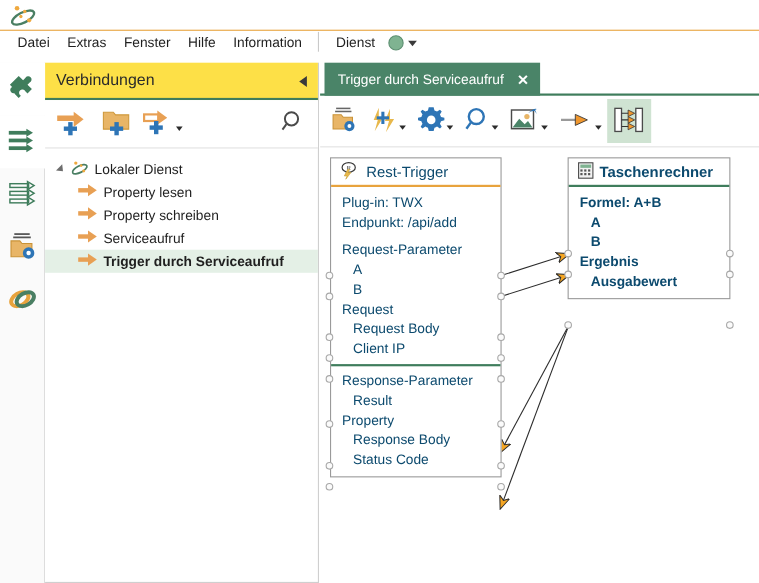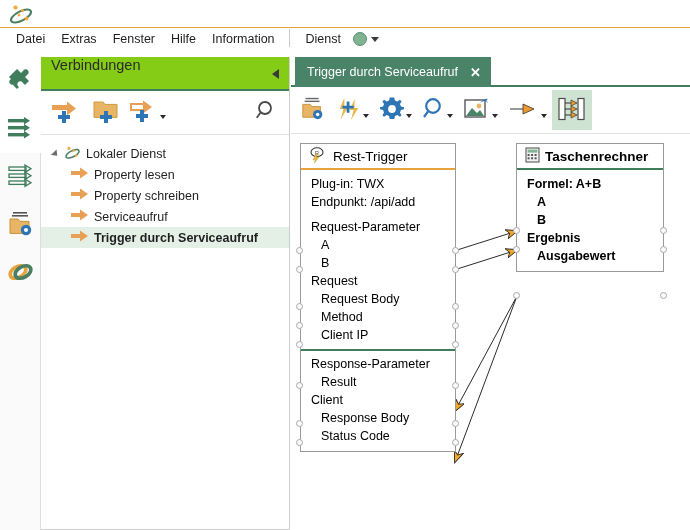--- a/index.html
+++ b/index.html
@@ -55,23 +55,23 @@
     cursor: pointer;
   }
   .rail-btn.sel { background: #ffffff; border-right: 1px solid #ffffff; }
 
   
   .conn-panel {
     position: absolute; left: 41px; top: 57px; width: 249px; height: 473px;
     background: #ffffff; border: 1px solid #cfcfcf; border-top: none; border-left: none;
   }
   .conn-header {
-    position: relative; height: 34px; background: #84cc16;
+    position: relative; height: 34px; background: #fde047;
     border-bottom: 2px solid #3f7d5c;
-    display: flex; align-items: flex-start; padding: 0 10px;
+    display: flex; align-items: center; padding: 0 10px;
   }
   .conn-title { font-size: 14.5px; color: #2b2b2b; }
   .collapse-arrow {
     position: absolute; right: 10px; top: 12px;
     width: 0; height: 0; border-top: 5px solid transparent;
     border-bottom: 5px solid transparent; border-right: 7px solid #3a3a3a;
     cursor: pointer;
   }
   .conn-toolbar {
     height: 44px; display: flex; align-items: center; padding: 0 6px;
@@ -127,21 +127,21 @@
   }
   .ed-btn.active { background: #cfe3d2; }
   .canvas {
     position: absolute; left: 0; top: 80px; width: 399px; height: 393px;
     background: #ffffff; overflow: hidden;
   }
 
   
   .node {
     position: absolute; background: #ffffff; border: 1px solid #9a9a9a;
-    font-size: 12.5px; color: #000000;
+    font-size: 12.5px; color: #0c4a6e;
   }
   .node-head {
     display: flex; align-items: center; height: 26px; padding: 0 8px;
     font-size: 13.5px;
   }
   .node-head.rest { border-bottom: 2px solid #e8a33d; }
   .node-head.calc { border-bottom: 2px solid #3f7d5c; }
   .node-body { padding: 5px 0 6px 0; }
   .nrow { height: 18px; line-height: 18px; padding-left: 10px; white-space: nowrap; }
   .nrow.ind { padding-left: 20px; }
@@ -478,26 +478,25 @@
           <span>Rest-Trigger</span>
         </div>
         <div class="node-body">
           <div class="nrow">Plug-in: TWX</div>
           <div class="nrow">Endpunkt: /api/add</div>
           <div class="nrow gap">Request-Parameter</div>
           <div class="nrow ind">A</div>
           <div class="nrow ind">B</div>
           <div class="nrow">Request</div>
           <div class="nrow ind">Request Body</div>
-          <div class="nrow ind">Method</div>
           <div class="nrow ind">Client IP</div>
           <div class="sec-sep"></div>
           <div class="nrow">Response-Parameter</div>
           <div class="nrow ind">Result</div>
-          <div class="nrow">Client</div>
+          <div class="nrow">Property</div>
           <div class="nrow ind">Response Body</div>
           <div class="nrow ind">Status Code</div>
         </div>
       </div>
 
       <div class="port" style="left:5px;  top:110px;"></div>
       <div class="port" style="left:5px;  top:129px;"></div>
       <div class="port" style="left:5px;  top:166px;"></div>
       <div class="port" style="left:5px;  top:185px;"></div>
       <div class="port" style="left:5px;  top:204px;"></div>

